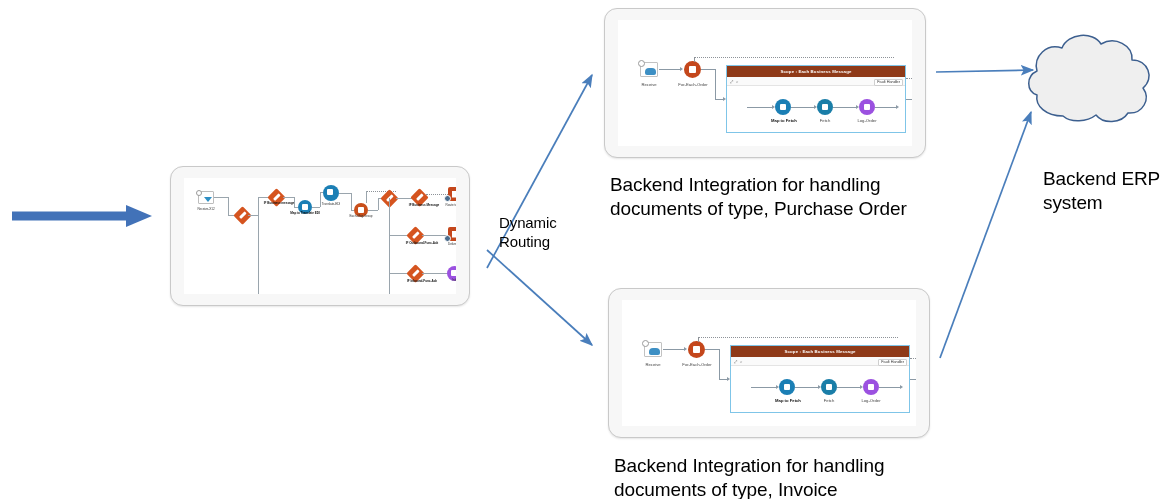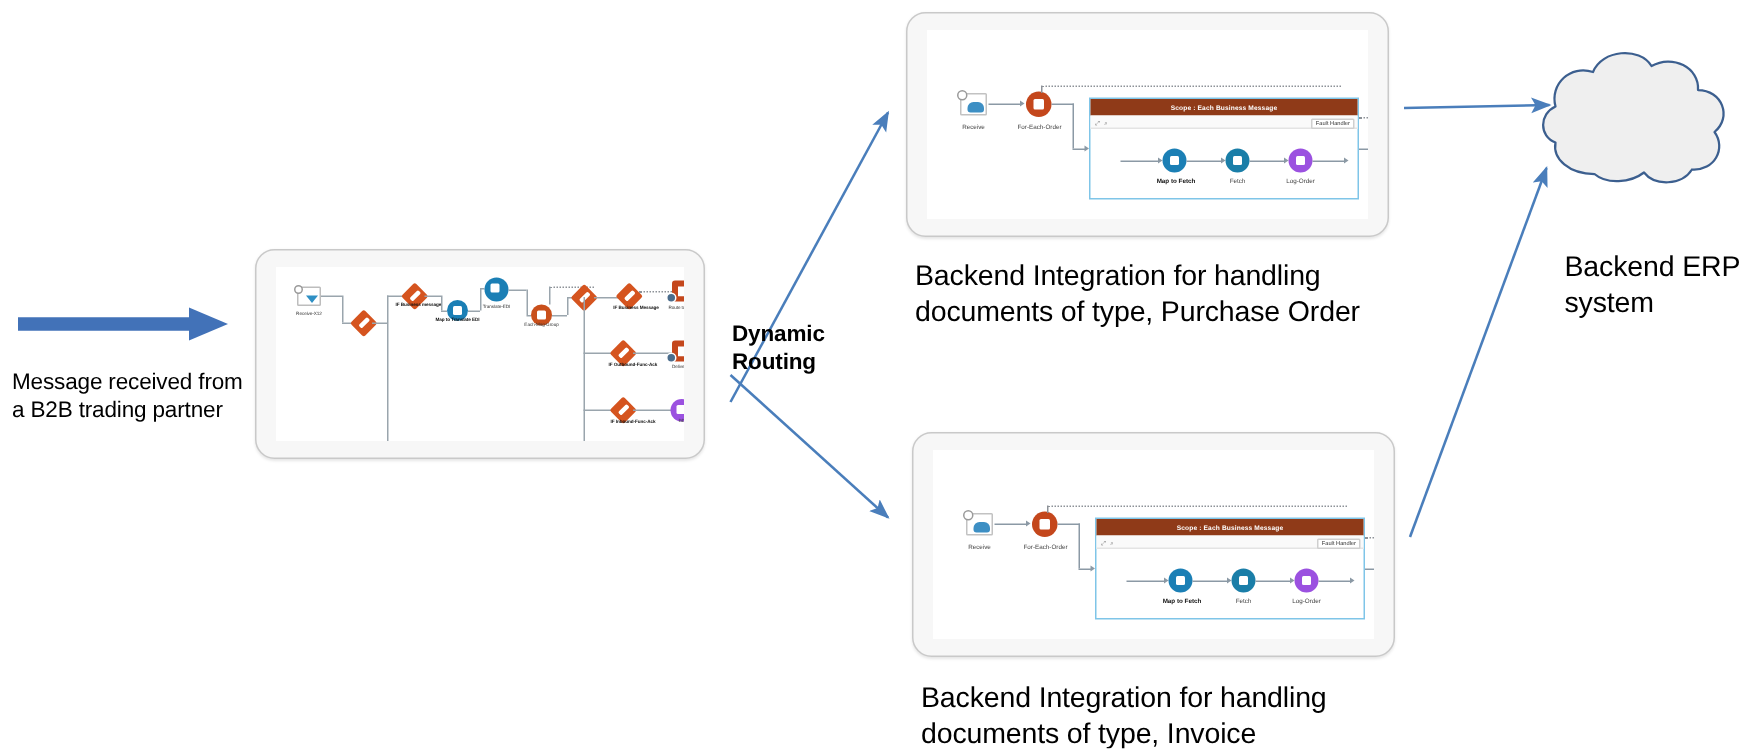--- a/index.html
+++ b/index.html
@@ -225,22 +225,20 @@
                C1033,56 1047,43 1062,48
                C1068,33 1093,31 1101,44
                C1115,36 1133,45 1132,60
                C1148,60 1155,78 1143,88
                C1151,99 1143,114 1128,113
                C1121,124 1103,124 1096,115
                C1087,122 1071,123 1063,116 Z" fill="#efefef" stroke="#3c5f8f" stroke-width="1.5" stroke-linejoin="round"></path>
     </g>
   </svg>
 
-  <div class="abs caption small" style="left:8px; top:245px; width:170px;">Message received from
-a B2B trading partner</div>
 
   <div class="abs tablet" style="left:170px; top:166px; width:300px; height:140px;">
     <div class="tablet-screen">
 
       <div class="nd rec" style="left:14px; top:13px;">
         <div class="dot"></div>
           <div class="tri"></div>
       </div>
       <div class="nlabel" style="left:22px; top:29px;">Receive-X12</div>
 
@@ -309,21 +307,21 @@
       <div class="nd diamond" style="left:225px; top:89px;"></div>
       <div class="nlabel b" style="left:238px; top:101px;">IF Inbound-Func-Ack</div>
       <div class="wire wireh" style="left:238px; top:95px; width:26px;"></div>
       <div class="nd circ purple" style="left:263px; top:88px; width:15px; height:15px;"></div>
       <div class="nlabel" style="left:285px; top:100px;">Inbound-Functional-... Pa</div>
 
     </div>
   </div>
 
 
-  <div class="abs caption small" style="left:488px; top:213px; width:90px;font-weight:bold;">Dynamic
+  <div class="abs caption small" style="left:499px; top:213px; width:90px;">Dynamic
 Routing</div>
 
   <div class="abs tablet" style="left:604px; top:8px; width:322px; height:150px;">
     <div class="tablet-screen">
 
       <div class="bi-recv" style="left:22px; top:42px;">
         <div class="o"></div>
           <div class="cl"></div>
       </div>
       <div class="bi-lbl" style="left:31px; top:62px;">Receive</div>

